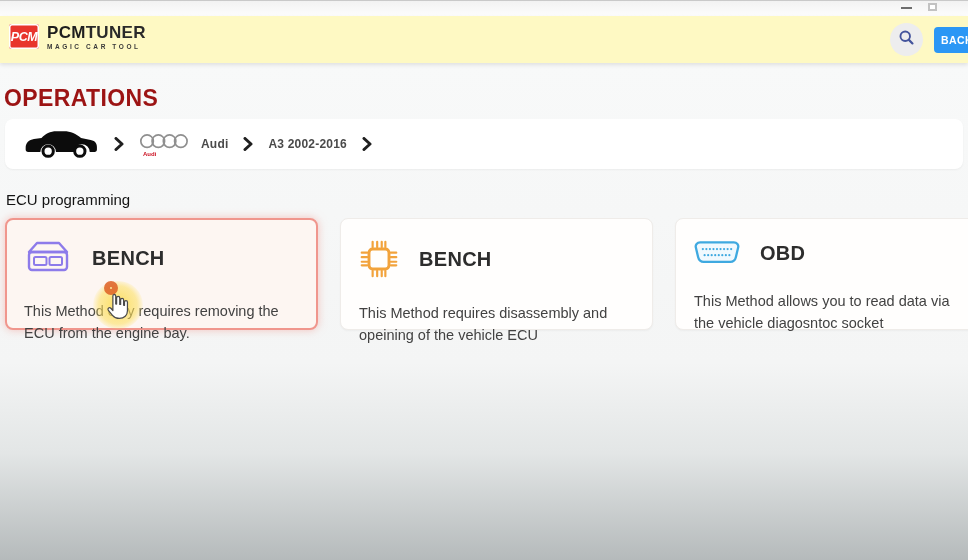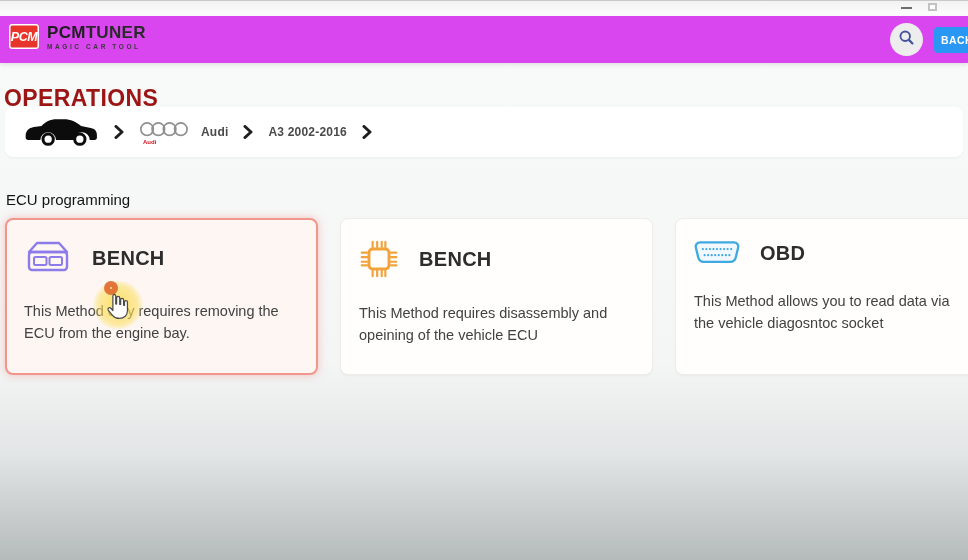--- a/index.html
+++ b/index.html
@@ -14,21 +14,21 @@
     position:absolute; top:0; left:0; width:968px; height:16px;
     background:linear-gradient(180deg,#f2f2f2 0%,#fdfdfd 100%);
     border-top:1px solid #c9c9c9;
   }
   .win-btn { position:absolute; cursor:default; }
   .win-min { top:6px; left:901px; width:11px; height:2px; background:#6d6d6d; }
   .win-restore { top:2px; left:928px; width:9px; height:8px; border:2px solid #c2c2c2; background:#fff; }
   
   .header {
     position:absolute; top:16px; left:0; width:968px; height:47px;
-    background:#d946ef; box-shadow:0 2px 4px rgba(0,0,0,0.10);
+    background:#fef9c3; box-shadow:0 2px 4px rgba(0,0,0,0.10);
     z-index:5;
   }
   .logo { position:absolute; left:9px; top:8px; display:flex; align-items:flex-start; }
   .logo-badge {
     width:30px; height:25px; background:#e8352c; border-radius:3px;
     color:#ffffff; font-weight:bold; font-style:italic; font-size:12.5px;
     display:flex; align-items:center; justify-content:center;
     letter-spacing:-0.5px; box-shadow:inset 0 0 0 1.5px #fff, inset 0 0 0 2.5px #e8352c;
   }
   .logo-text { margin-left:8px; line-height:1; }
@@ -51,42 +51,42 @@
   .page {
     position:absolute; top:63px; left:0; width:968px; height:497px;
     background:linear-gradient(180deg,#f8f9f9 0px,#f4f5f5 300px,#e3e6e6 390px,#b5babb 497px);
   }
   .page-title {
     position:absolute; left:4px; top:22px;
     font-size:23px; font-weight:800; color:#9c1414; letter-spacing:0.4px;
   }
   
   .breadcrumb {
-    position:absolute; left:5px; top:44px; width:958px; height:50px;
+    position:absolute; left:5px; top:56px; width:958px; height:50px;
     background:#ffffff; border-radius:8px; box-shadow:0 1px 2px rgba(0,0,0,0.05);
     display:flex; align-items:center; padding:0 14px; gap:15px;
   }
   .crumb { display:flex; align-items:center; cursor:pointer; }
   .crumb-label { font-size:12px; font-weight:bold; color:#4a4a4a; letter-spacing:0.2px; }
   .chev { flex:0 0 auto; display:flex; align-items:center; }
   .audi-logo { display:flex; flex-direction:column; align-items:flex-start; }
   .audi-caption { font-size:6px; color:#cc1122; font-weight:bold; margin-top:-2px; margin-left:4px; }
   .crumb-gap { width:6px; }
   
   .section-label {
     position:absolute; left:6px; top:128px;
     font-size:15px; font-weight:normal; color:#141414;
   }
   
   .cards {
     position:absolute; left:5px; top:155px; width:1010px;
     display:grid; grid-template-columns:313px 313px 313px; gap:22px;
   }
   .card {
-    height:157px; background:#fffefd; border:1px solid #efece9;
+    height:112px; background:#fffefd; border:1px solid #efece9;
     border-radius:8px; padding:20px 18px; cursor:pointer;
     box-shadow:0 1px 2px rgba(0,0,0,0.04);
   }
   .card.selected {
     background:#fdf6f2; border:2px solid #f0968d;
     box-shadow:0 0 8px rgba(240,150,141,0.55);
     padding:19px 17px;
   }
   .card-head { display:flex; align-items:center; gap:20px; margin-bottom:24px; }
   .card-title { font-size:20px; font-weight:800; color:#2d2d2d; letter-spacing:0.3px; }

